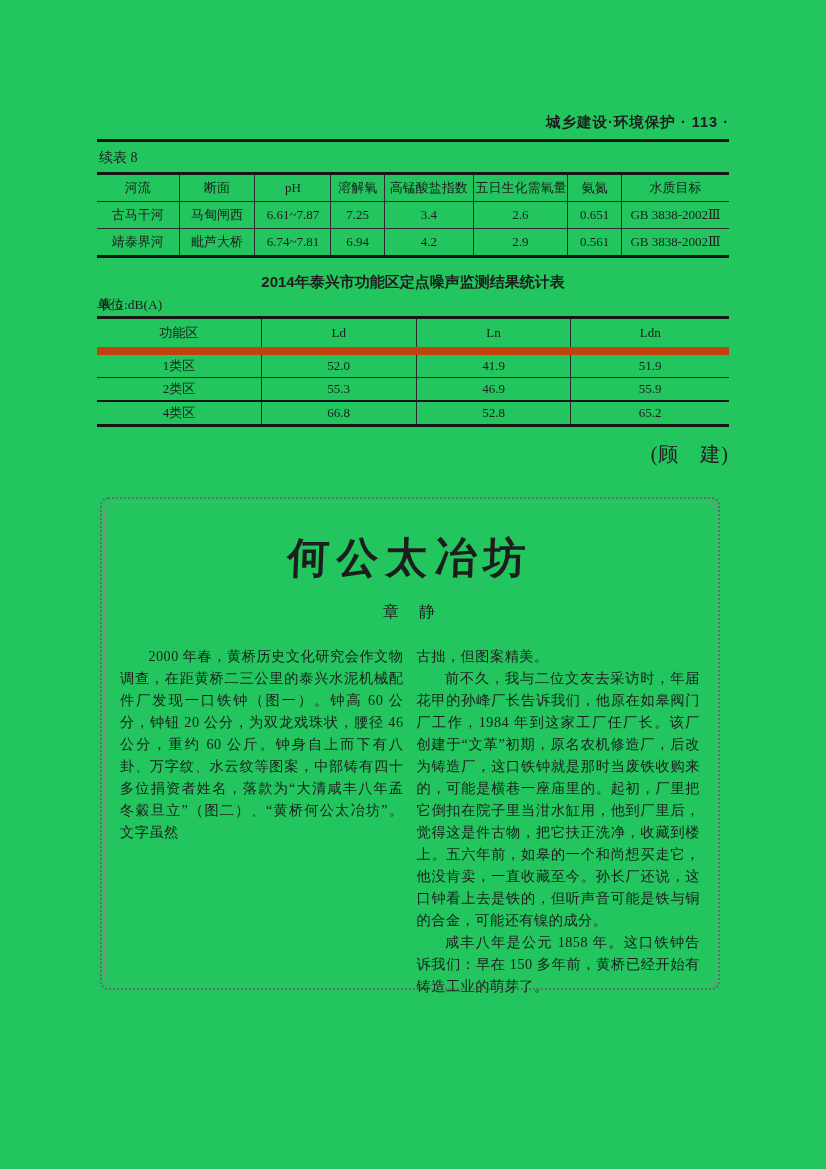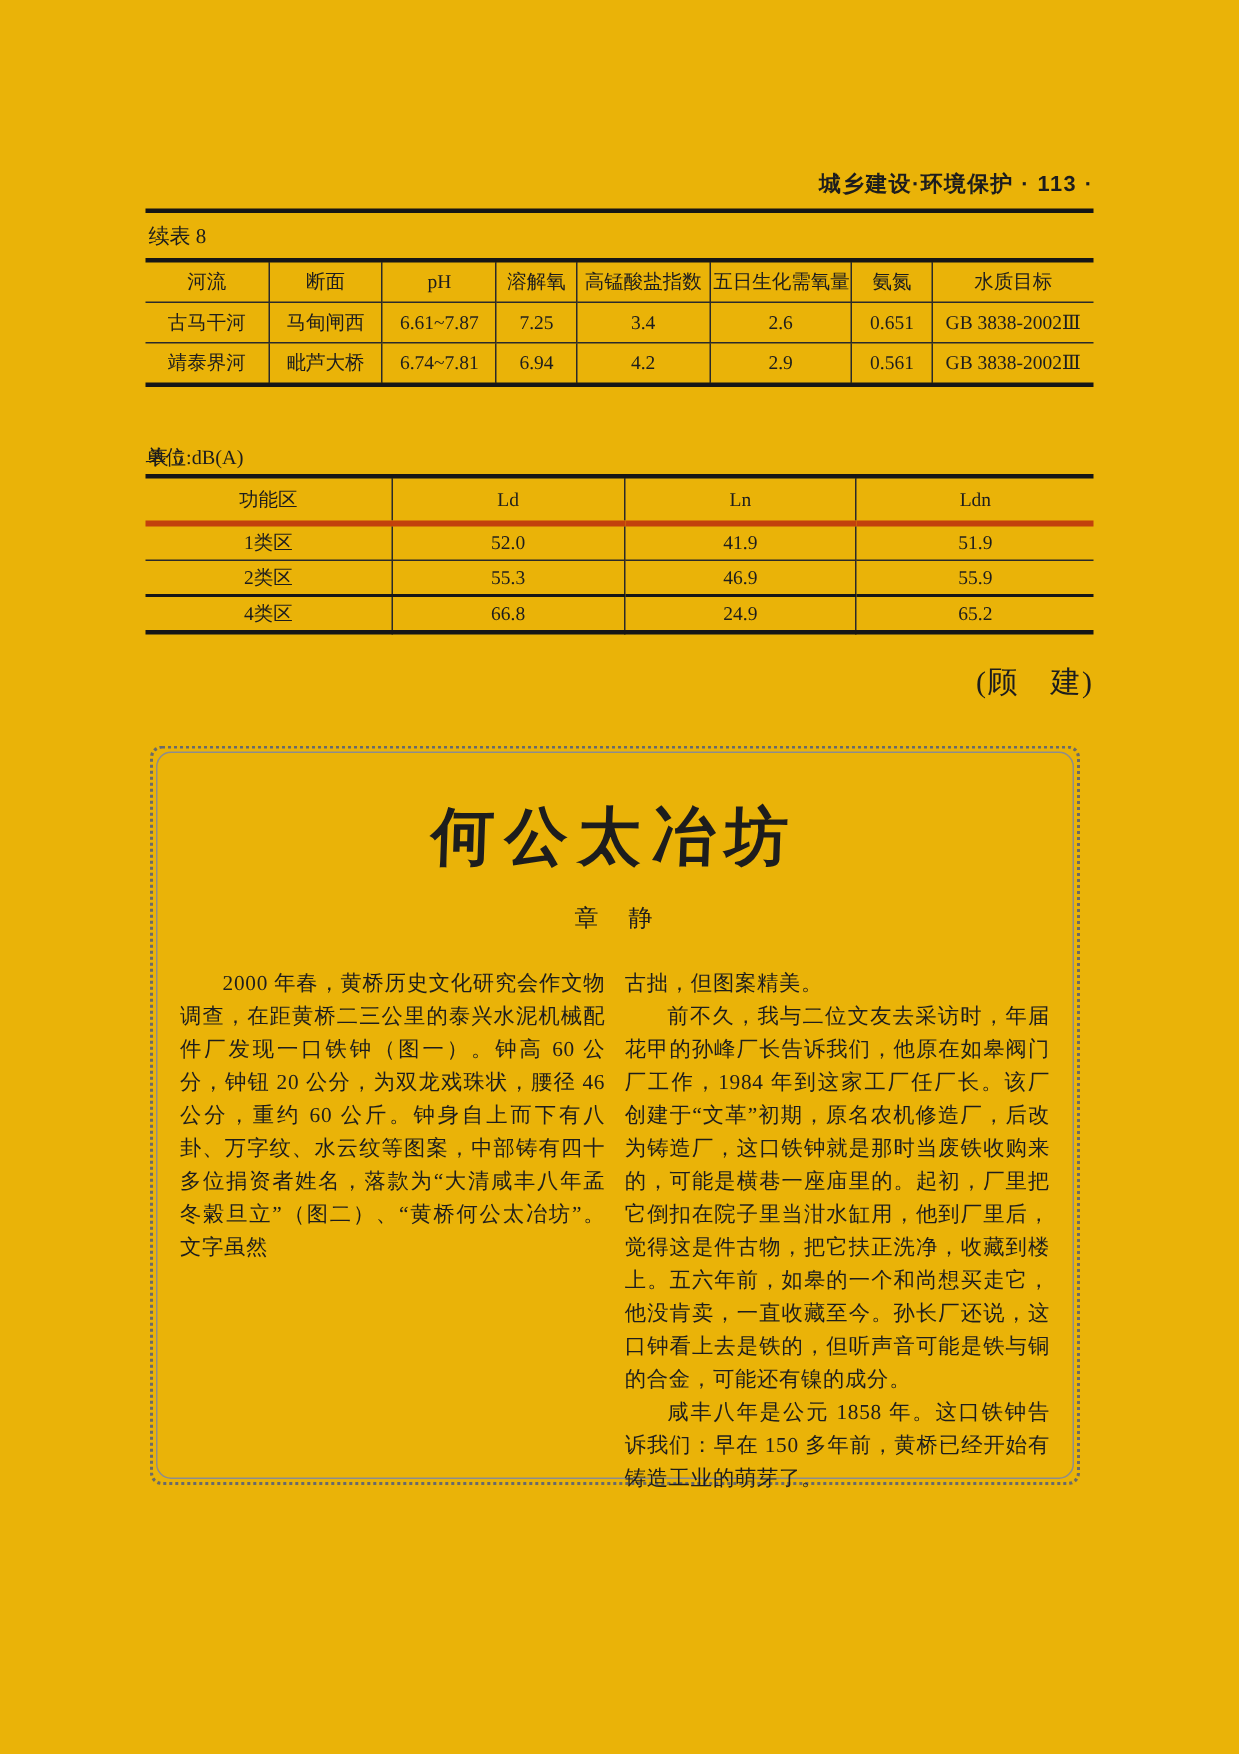--- a/index.html
+++ b/index.html
@@ -1,18 +1,18 @@
 <!DOCTYPE html>
 <html><head>
 <meta charset="utf-8">
 <style>
   html,body { margin:0; padding:0; background:#e8e8e6; }
   .page {
     position:relative; width:826px; height:1169px; margin:0 auto;
-    background:#eab308; color:#1d1d1d;
+    background:#22c55e; color:#1d1d1d;
     font-family:"Liberation Serif","DejaVu Serif",serif;
     overflow:hidden;
   }
   
   .header-text {
     position:absolute; top:113px; left:97px; width:632px;
     text-align:right; font-family:"Liberation Sans","DejaVu Sans",sans-serif;
     font-weight:600; font-size:14.5px; letter-spacing:1px;
   }
   .header-rule { position:absolute; top:139px; left:97px; width:632px; height:3px; background:#151515; }
@@ -37,21 +37,21 @@
     padding:0 2px; overflow:hidden; white-space:nowrap;
   }
   table.tbl tr > *:first-child { border-left:none; }
   table.tbl tr > *:last-child  { border-right:none; }
   .tbl4 { position:absolute; top:172px; left:97px; }
   .tbl4 th { height:26px; }
   .tbl4 td { height:26px; }
   .tbl5 { position:absolute; top:316px; left:97px; }
   .tbl5 th { height:28px; }
   .tbl5 td { height:22px; }
-  .tbl5 thead th { border-bottom:4px solid #c2410c; }
+  .tbl5 thead th { border-bottom:8px solid #c2410c; }
   .tbl5 tbody tr:last-child td { border-top:2px solid #161616; }
 
   
   .art-box {
     position:absolute; top:497px; left:100px; width:620px; height:493px;
     box-sizing:border-box; border:2px dotted #6a6a6a; border-radius:8px;
   }
   .art-inner {
     box-sizing:border-box; height:calc(100% - 4px); margin:2px;
     border:1px solid #8d8d8d; border-radius:10px;
@@ -120,20 +120,21 @@
           <td>6.74~7.81</td>
           <td>6.94</td>
           <td>4.2</td>
           <td>2.9</td>
           <td>0.561</td>
           <td>GB 3838-2002Ⅲ</td>
         </tr>
       </tbody>
   </table>
 
+  <div class="t5-title">2014年泰兴市功能区定点噪声监测结果统计表</div>
   <div class="t5-label">表 5</div>
   <div class="t5-unit">单位:dB(A)</div>
   <table class="tbl tbl5">
     <colgroup>
       <col style="width:26%">
         <col style="width:24.5%">
         <col style="width:24.5%">
         <col style="width:25%">
     </colgroup>
     <thead>
@@ -153,21 +154,21 @@
         </tr>
         <tr>
           <td>2类区</td>
           <td>55.3</td>
           <td>46.9</td>
           <td>55.9</td>
         </tr>
         <tr>
           <td>4类区</td>
           <td>66.8</td>
-          <td>24.9</td>
+          <td>52.8</td>
           <td>65.2</td>
         </tr>
       </tbody>
   </table>
   <div class="attribution">(顾　建)</div>
 
   <div class="art-box">
     <div class="art-inner">
       <div class="art-title">何公太冶坊</div>
       <div class="art-author">章　静</div>

